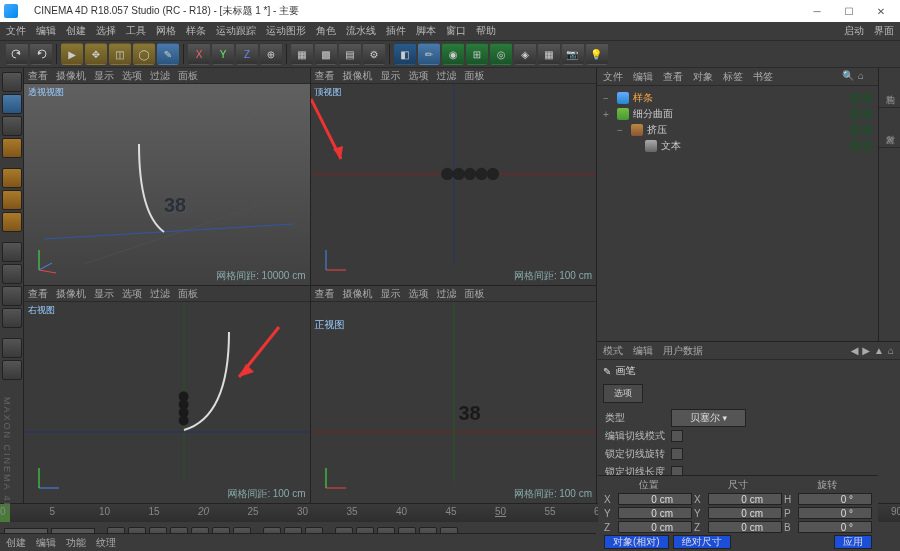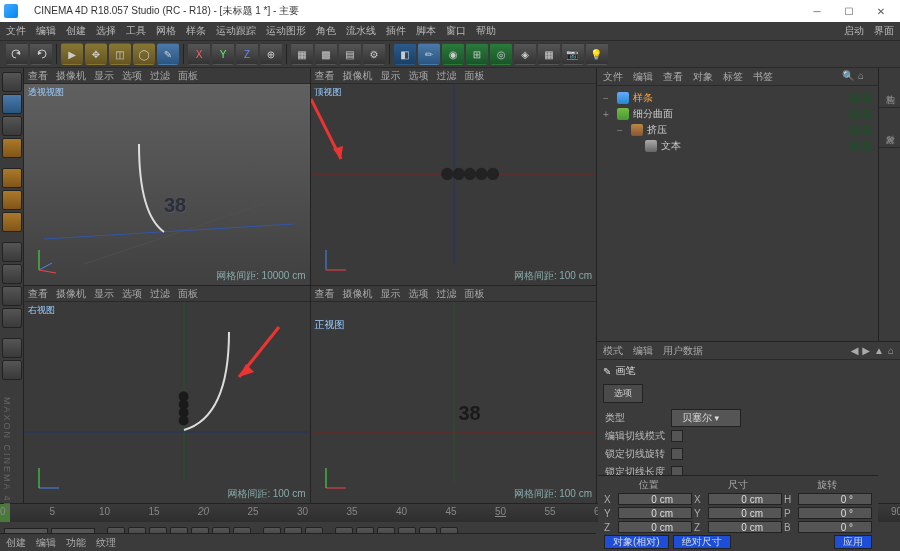--- a/index.html
+++ b/index.html
@@ -52,21 +52,21 @@
 .tree .dots span{width:10px;height:10px;border-radius:2px;background:#2a4530}
 .attrs{border-top:1px solid #222}
 .attrs .ahead{height:18px;display:flex;align-items:center;gap:10px;padding:0 6px;font-size:9px;color:#aaa;border-bottom:1px solid #2a2a2a}
 .attrs .atitle{display:flex;align-items:center;gap:4px;padding:4px 6px;font-size:10px;color:#ddd}
 .attrs .tabrow{display:flex;padding:2px 6px}
 .attrs .tab{padding:2px 10px;background:#333;border:1px solid #222;font-size:9px;color:#ccc}
 .attrs .tab.act{background:#4a4a4a}
 .attrs .fields{padding:4px 8px}
 .attrs .frow{display:flex;align-items:center;height:18px;gap:6px;font-size:9px}
 .attrs .frow label{width:60px;color:#bbb}
-.attrs .sel{background:#555;border:1px solid #222;padding:1px 10px;font-size:9px;color:#ddd;min-width:70px}
+.attrs .sel{background:#555;border:1px solid #222;padding:1px 18px;font-size:9px;color:#ddd;min-width:70px}
 .attrs .chk{width:12px;height:12px;background:#555;border:1px solid #222}
 .bottom{height:48px;background:#3b3b3b;display:flex;flex-direction:column;border-top:1px solid #222}
 .timeline{height:18px;display:flex;align-items:center;background:#333;position:relative}
 .timeline .ruler{flex:1;height:100%;background:linear-gradient(#3a3a3a,#2e2e2e);position:relative;overflow:hidden;font-size:8px;color:#888}
 .timeline .cursor{position:absolute;left:0;top:0;width:10px;height:100%;background:#4a7a3a}
 .tctrl{height:28px;display:flex;align-items:center;padding:0 4px;gap:3px}
 .tctrl .num{width:44px;height:16px;background:#555;border:1px solid #222;color:#ddd;font-size:9px;display:flex;align-items:center;justify-content:center}
 .tctrl .pbtn{width:18px;height:18px;background:linear-gradient(#555,#333);border:1px solid #222;border-radius:2px;display:flex;align-items:center;justify-content:center;color:#ccc;font-size:9px}
 .tctrl .pbtn.play{color:#4f4}
 .bsep{width:6px}

